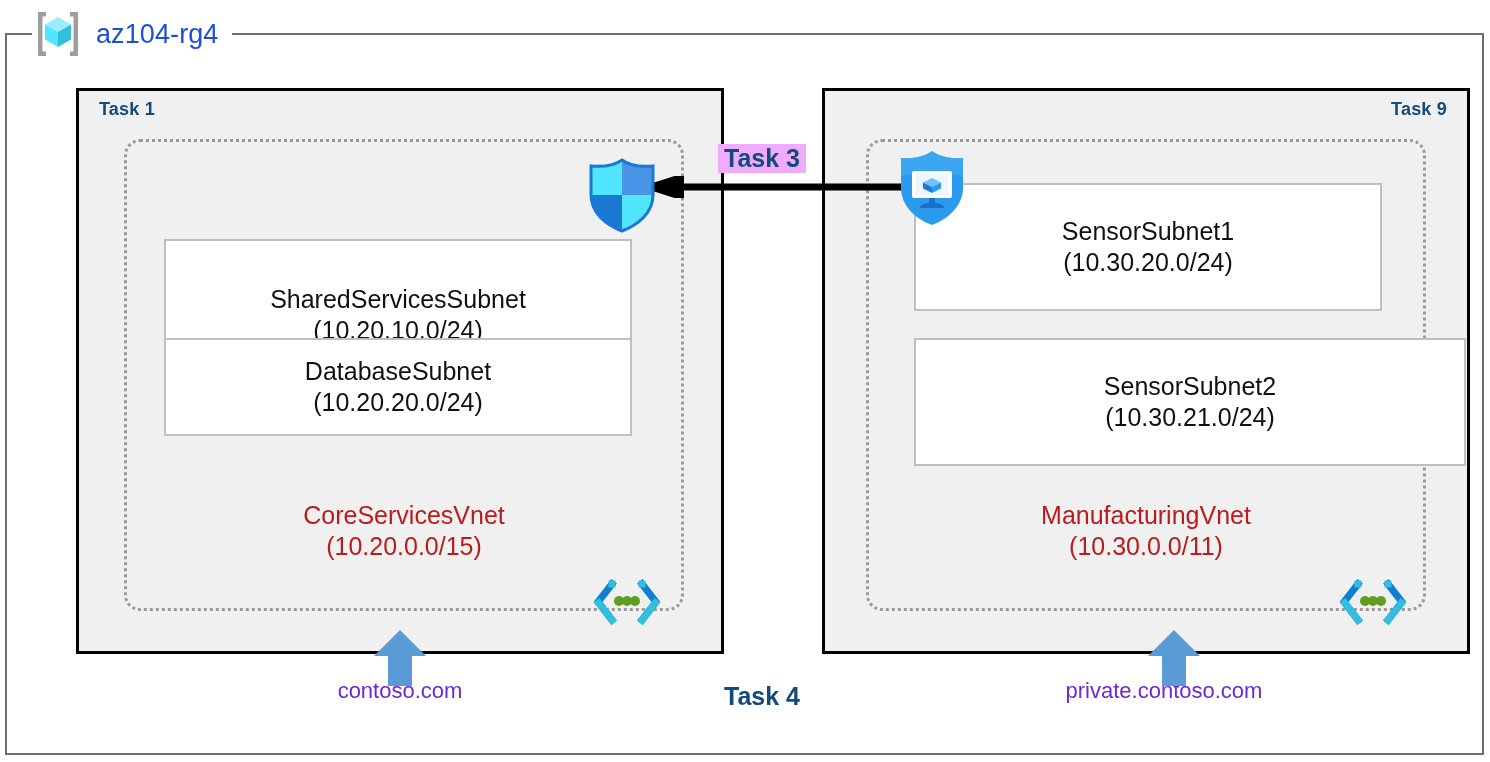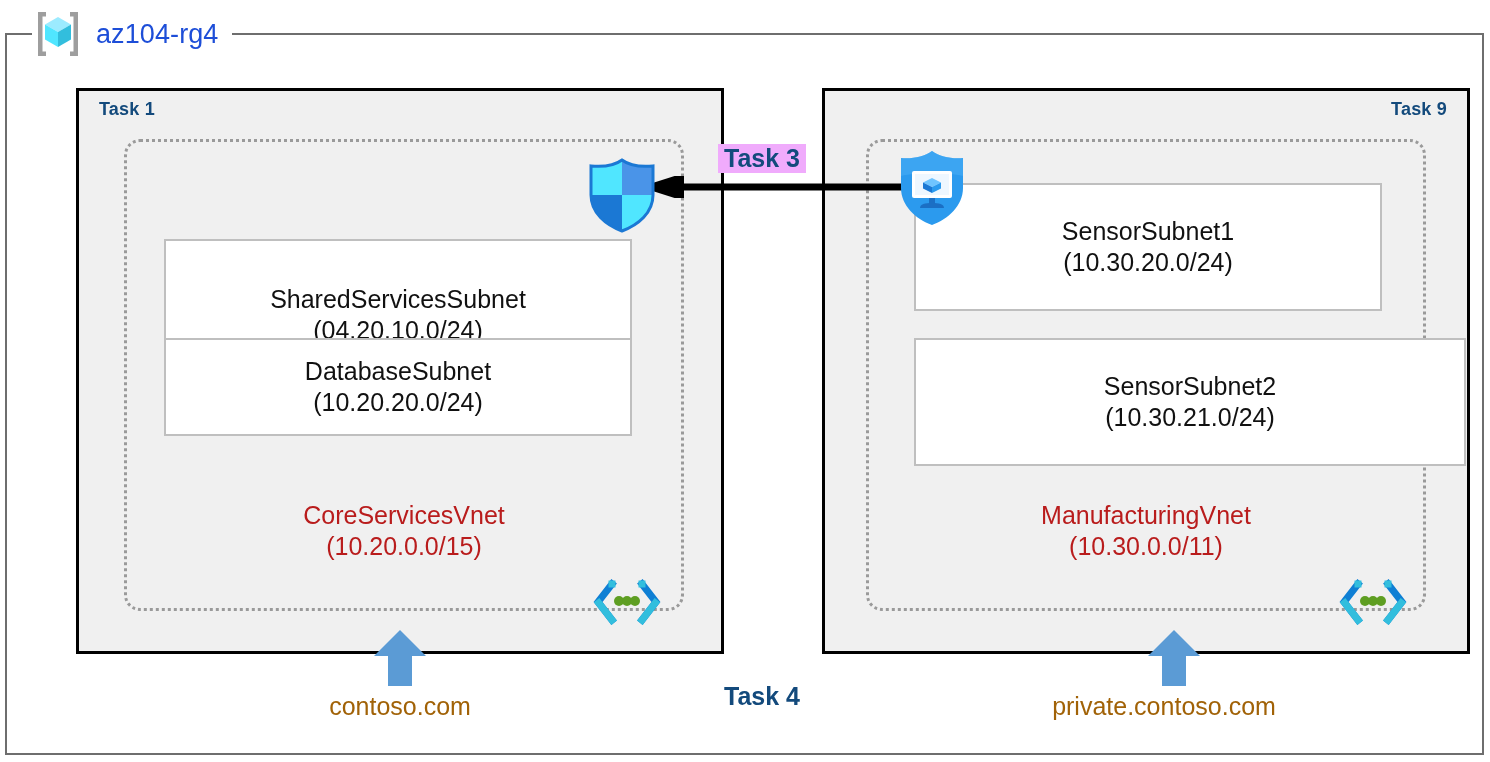--- a/index.html
+++ b/index.html
@@ -133,25 +133,24 @@
   #vnet-icon-1{ left:592px; top:578px; width:70px; height:48px; z-index:7;}
   #vnet-icon-2{ left:1338px; top:578px; width:70px; height:48px; z-index:7;}
 
   
   .dns-arrow{ position:absolute; width:52px; height:56px; z-index:8; }
   #dns-arrow-1{ left:374px; top:630px; }
   #dns-arrow-2{ left:1148px; top:630px; }
 
   .dns-caption{
     position:absolute;
-    font-size:25px;
-    color:#a16207;
+    font-size:22px;
+    color:#6d28d9;
     white-space:nowrap;
     text-align:center;
-    margin-top:14px;
   }
   #dns-caption-1{ left:284px; top:678px; width:232px; }
   #dns-caption-2{ left:994px; top:678px; width:340px; }
 
   .task4-label{
     position:absolute;
     left:724px; top:682px;
     font-size:25px;
     font-weight:bold;
     color:#134a7c;
@@ -190,21 +189,21 @@
 
   <div class="vnet-box" id="vnet1-box">
     <div class="vnet-caption" style="top:358px;">
       <div>CoreServicesVnet</div>
       <div>(10.20.0.0/15)</div>
     </div>
   </div>
 
   <div class="subnet-box" style="left:164px; top:200px; width:468px; height:152px;margin-top:39px;">
     <div class="subnet-name">SharedServicesSubnet</div>
-    <div class="subnet-cidr">(04.20.10.0/24)</div>
+    <div class="subnet-cidr">(10.20.10.0/24)</div>
   </div>
 
   <div class="subnet-box" style="left:164px; top:338px; width:468px; height:98px;">
     <div class="subnet-name">DatabaseSubnet</div>
     <div class="subnet-cidr">(10.20.20.0/24)</div>
   </div>
 
   <span class="icon-abs" id="vnet-icon-1">
     <svg viewBox="0 0 70 48" xmlns="http://www.w3.org/2000/svg">
       <path d="M20 6 L6 24 L20 42" fill="none" stroke="#0f7fd4" stroke-width="7" stroke-linecap="square"></path>

